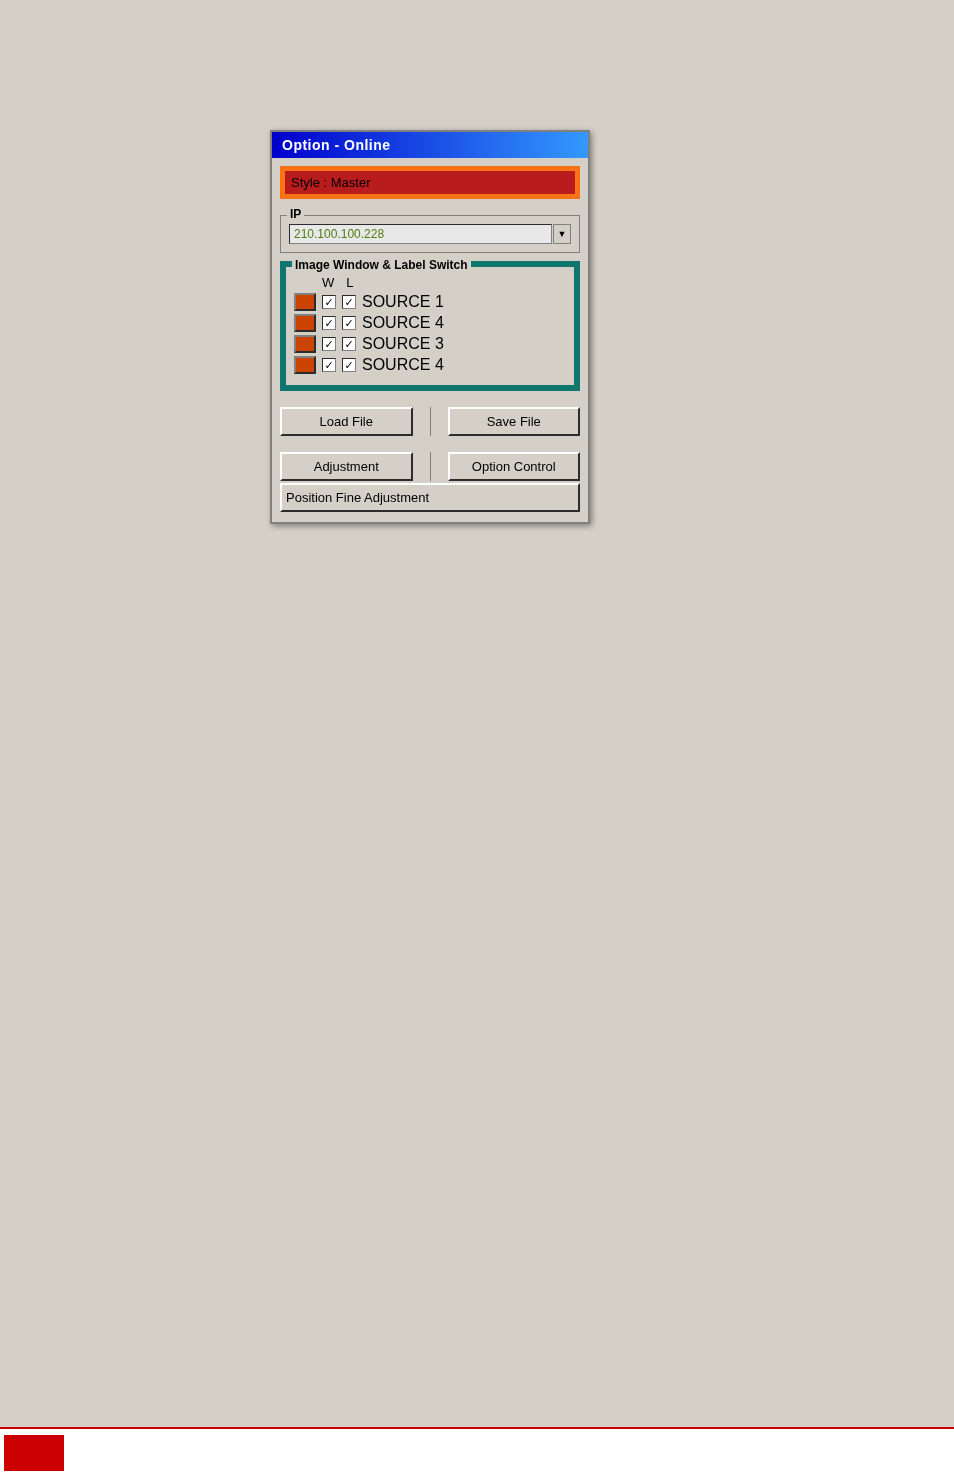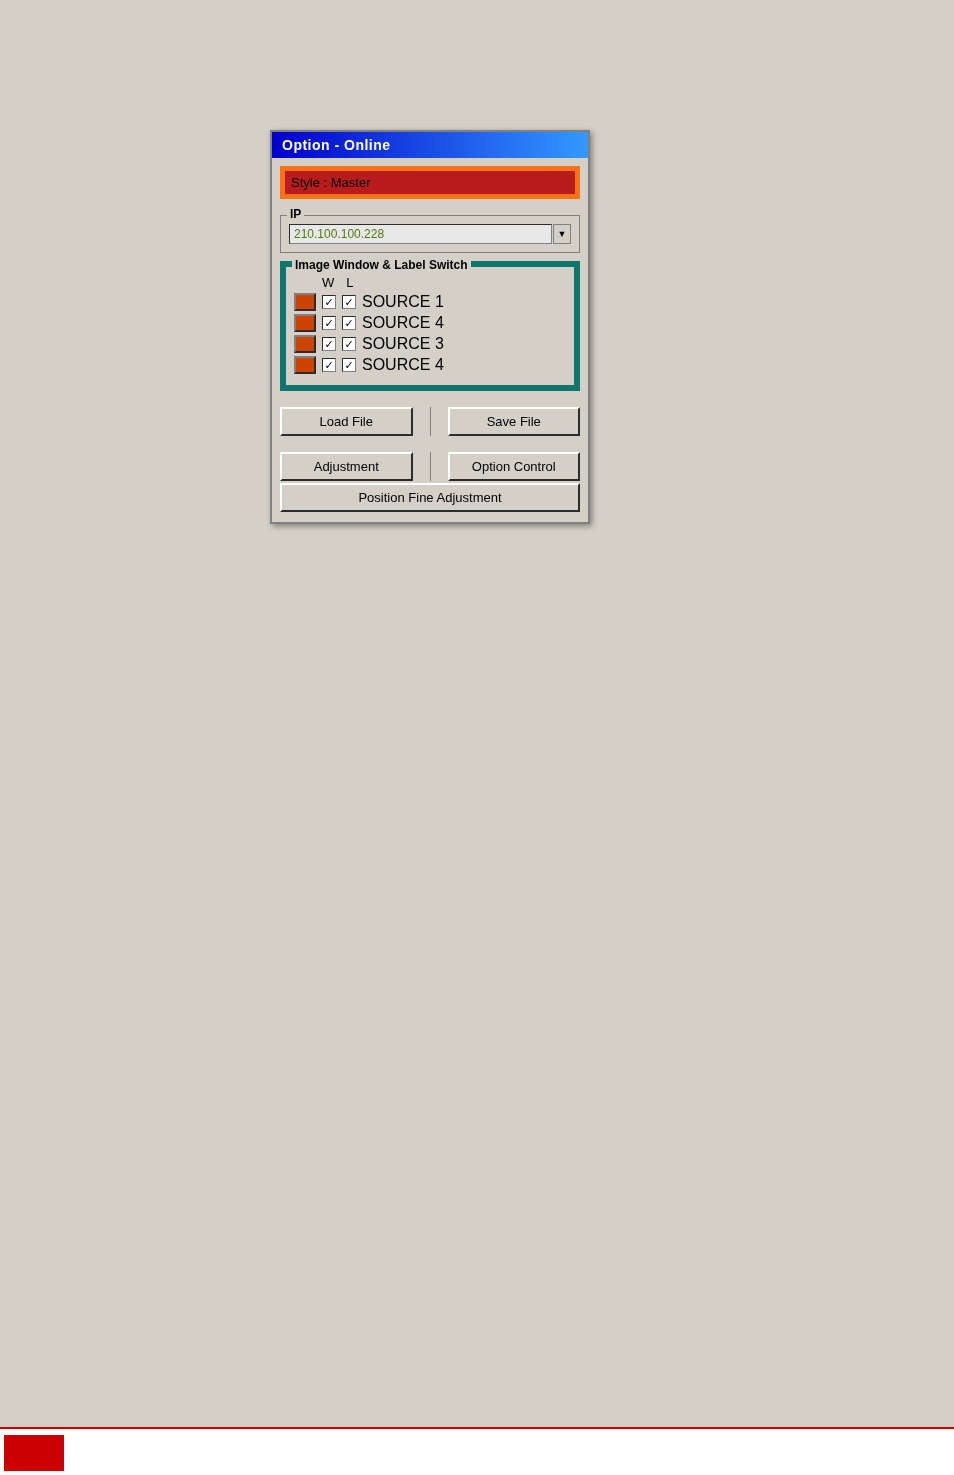--- a/index.html
+++ b/index.html
@@ -198,28 +198,27 @@
       border: 2px outset #ffffff;
       border-right-color: #808080;
       border-bottom-color: #808080;
       font-size: 13px;
       cursor: pointer;
       text-align: center;
     }
 
     .btn-full {
       width: 100%;
-      padding: 5px 12px;
+      padding: 5px 4px;
       background: #d4d0c8;
       border: 2px outset #ffffff;
       border-right-color: #808080;
       border-bottom-color: #808080;
       font-size: 13px;
       cursor: pointer;
-      text-align: center;
       margin-bottom: 2px;
     }
 
     .btn-check-audio {
       width: 100%;
       padding: 5px 4px;
       background: #d4d0c8;
       border: 2px dotted #808080;
       font-size: 13px;
       cursor: pointer;

